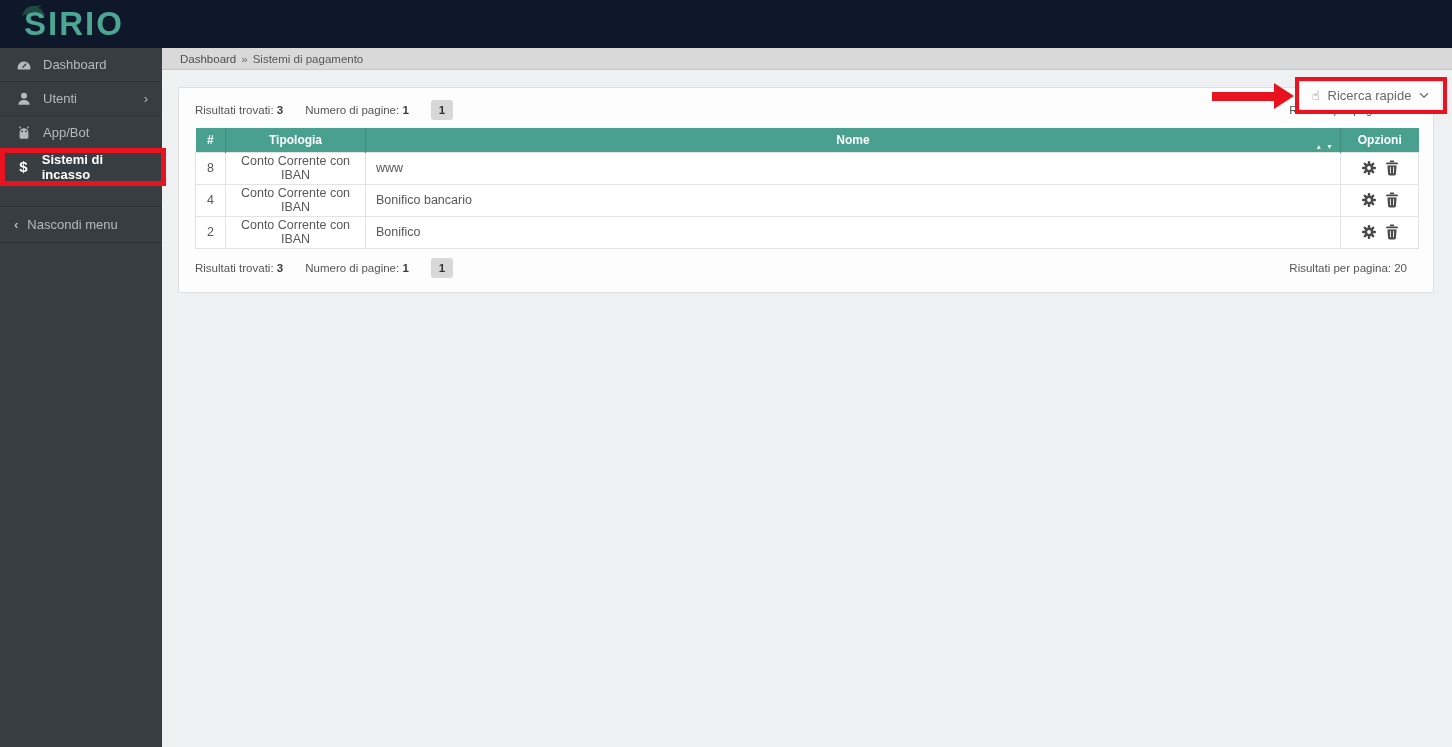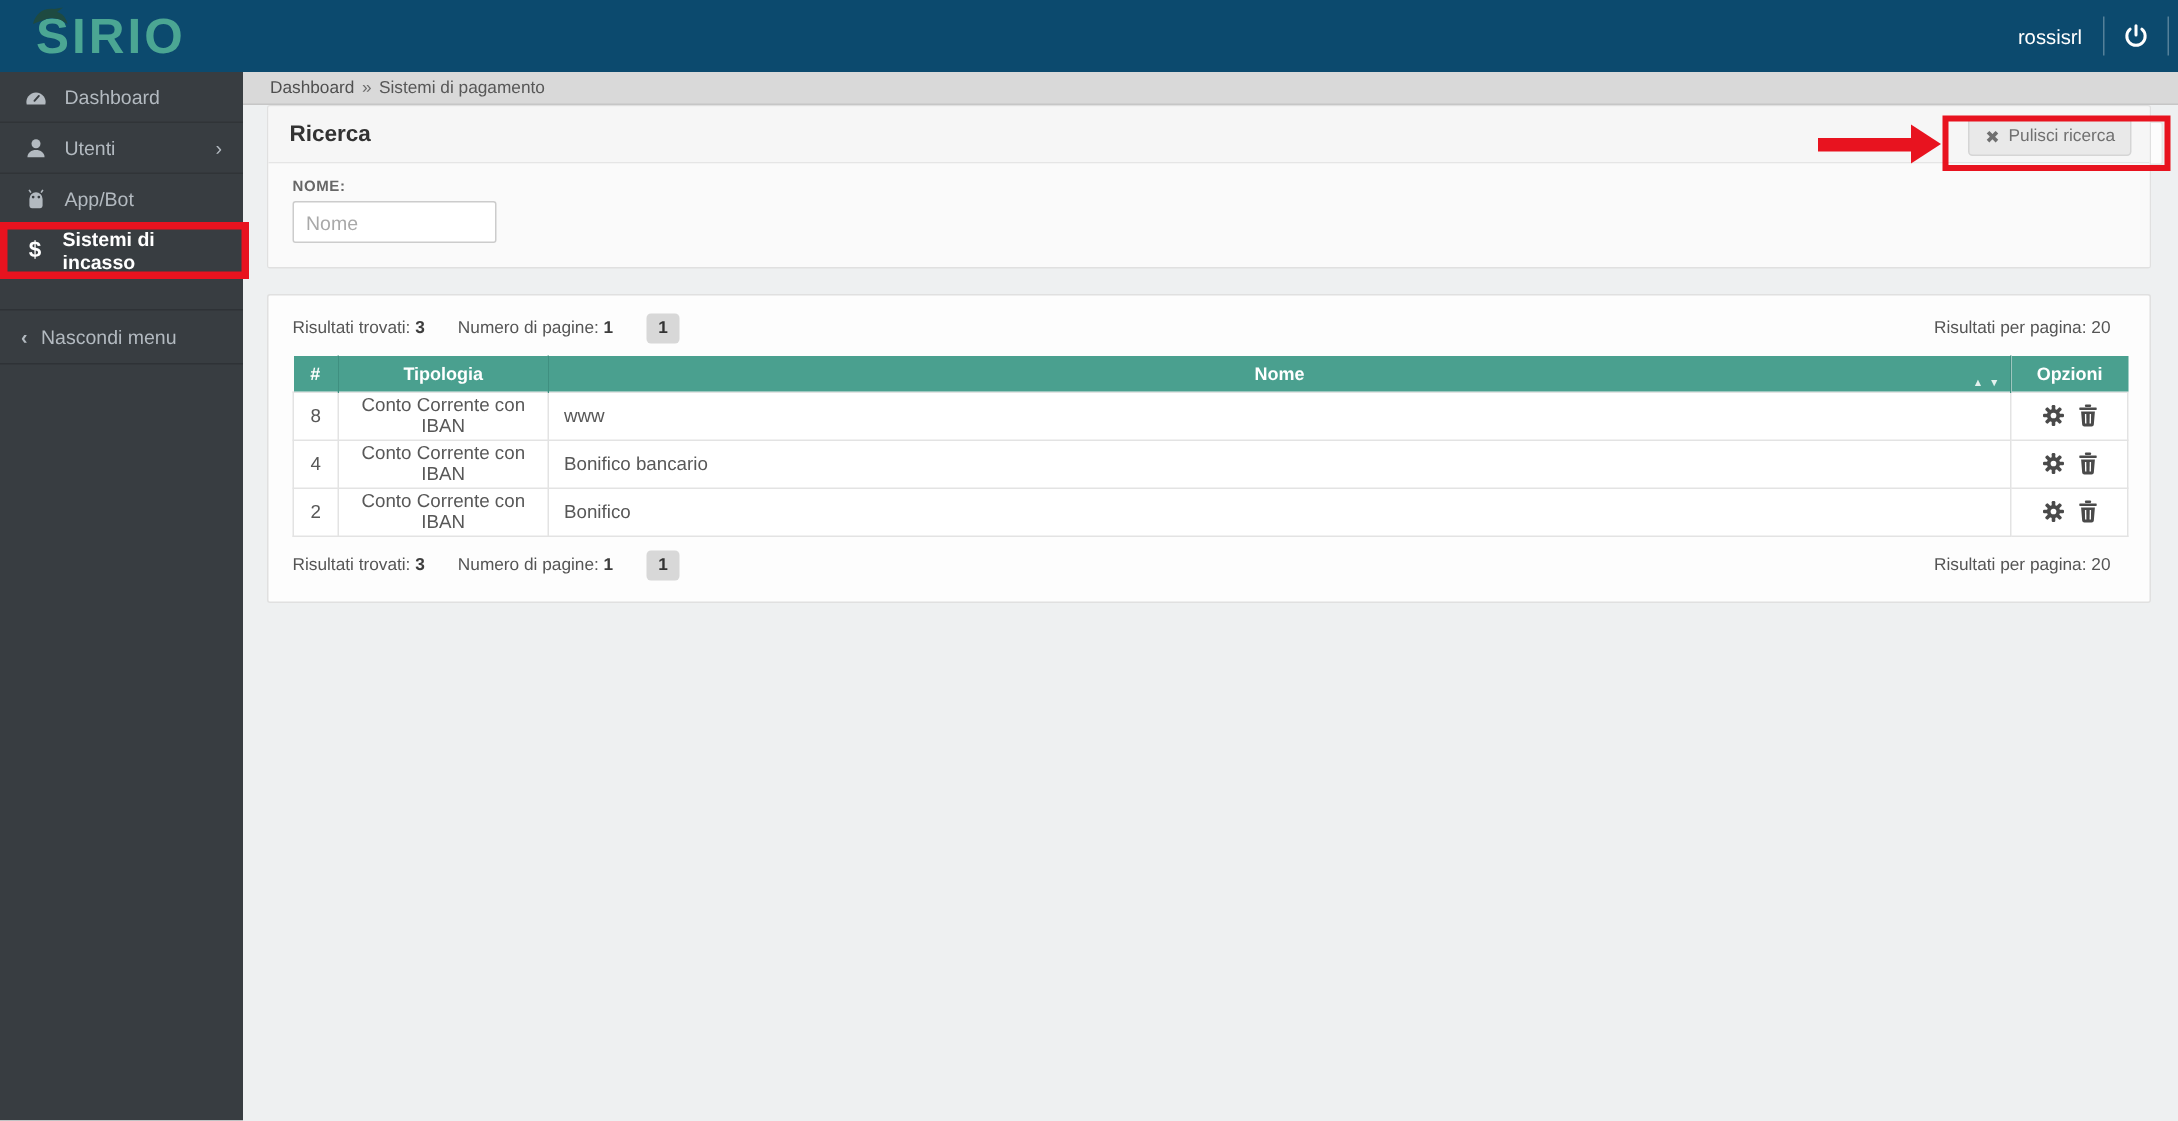--- a/index.html
+++ b/index.html
@@ -2,21 +2,21 @@
 <html><head>
 <meta charset="utf-8">
 <style>
   * { margin:0; padding:0; box-sizing:border-box; }
   html,body { width:1452px; height:747px; overflow:hidden;
     font-family:"Liberation Sans","DejaVu Sans",sans-serif; background:#eef0f1; }
   body { position:relative; }
 
   
   .topbar { position:absolute; top:0; left:0; width:1452px; height:48px;
-    background:#0c4a6e; display:flex; align-items:center; justify-content:space-between; }
+    background:#0f172a; display:flex; align-items:center; justify-content:space-between; }
   .logo { display:flex; align-items:flex-end; padding-left:24px; position:relative; }
   .logo-text { color:#4ba693; font-size:33px; font-weight:bold; letter-spacing:2px; line-height:44px; }
   .logo-dragon { position:absolute; top:2px; left:20px; }
   .topbar-right { display:flex; align-items:center; height:48px; padding-right:6px; }
   .username { color:#fff; font-size:13.5px; padding:0 14px; }
   .power-btn { height:26px; display:flex; align-items:center; padding:0 12px;
     border-left:1px solid rgba(255,255,255,.3); border-right:1px solid rgba(255,255,255,.3); cursor:pointer; }
 
   
   .sidebar { position:absolute; top:48px; left:0; width:162px; height:699px; background:#383d41; }
@@ -94,29 +94,20 @@
 </head>
 <body>
 
 <div class="topbar">
   <div class="logo">
     <svg class="logo-dragon" width="26" height="14" viewBox="0 0 26 14">
       <path d="M2 12 C4 4 10 1 16 2 L22 1 L18 4 C22 5 24 8 25 12 C20 8 14 7 10 9 C7 10 4 11 2 12 Z" fill="#1e4a41"></path>
     </svg>
     <span class="logo-text">SIRIO</span>
   </div>
-  <div class="topbar-right">
-    <span class="username">rossisrl</span>
-    <span class="power-btn">
-      <svg width="18" height="18" viewBox="0 0 18 18" fill="none" stroke="#ffffff" stroke-width="2" stroke-linecap="round">
-        <path d="M9 2.2v6.2"></path>
-        <path d="M5.1 4.4a6.1 6.1 0 1 0 7.8 0"></path>
-      </svg>
-    </span>
-  </div>
 </div>
 
 <div class="sidebar">
   <div class="side-item">
     <span class="ico">
       <svg width="16" height="16" viewBox="0 0 16 16">
         <path d="M1.8 12.6a6.4 6.4 0 1 1 12.4 0z" fill="#b3bac0"></path>
         <rect x="7.4" y="5.6" width="1.3" height="5.6" rx="0.6" transform="rotate(42 8 9)" fill="#383d41"></rect>
       </svg>
     </span>
@@ -168,31 +159,20 @@
   <div class="quick-actions">
     <span style="font-size:13px;">☝</span>
     <span>Ricerca rapide</span>
     <svg width="10" height="7" viewBox="0 0 10 7" fill="none" stroke="#777" stroke-width="1.4">
       <path d="M1 1.2l4 4 4-4"></path>
     </svg>
   </div>
 
   <div class="content">
 
-    <div class="panel search-panel">
-      <div class="panel-heading">Ricerca</div>
-      <div class="clear-btn">
-        <span>✖</span>
-        <span>Pulisci ricerca</span>
-      </div>
-      <div class="panel-body">
-        <div class="field-label">NOME:</div>
-        <input class="text-input" type="text" placeholder="Nome" style="">
-      </div>
-    </div>
 
     <div class="panel results-panel">
       <div class="info-row">
         <span class="info-chunk">
           <span>Risultati trovati:</span> <b>3</b>
         </span>
         <span class="info-chunk">
           <span>Numero di pagine:</span> <b>1</b>
         </span>
         <span class="page-chip">1</span>

